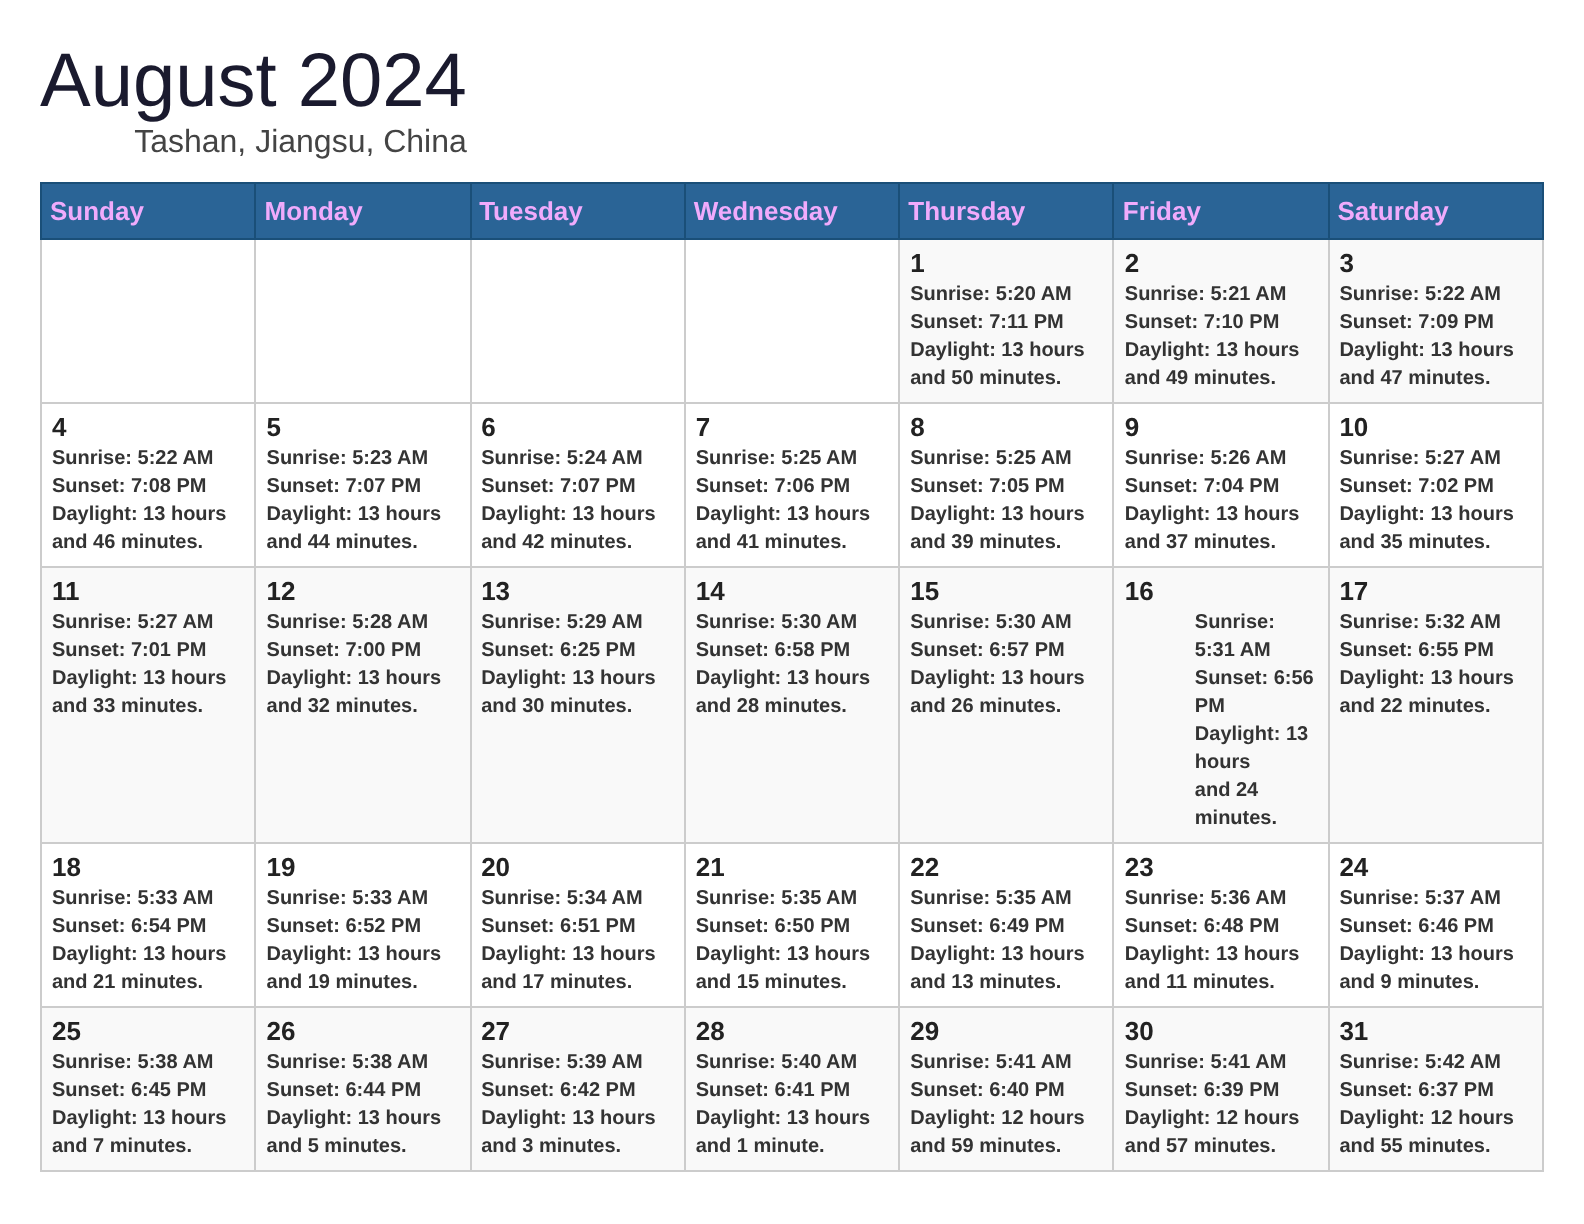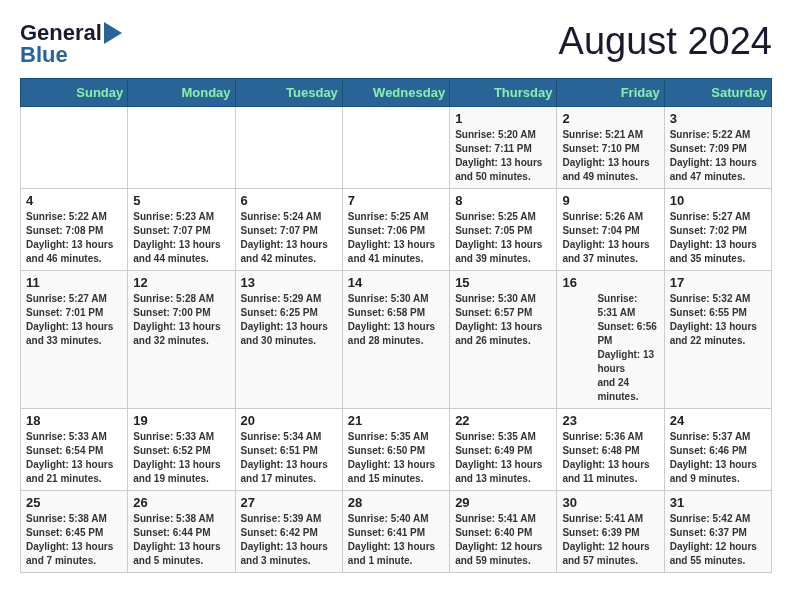--- a/index.html
+++ b/index.html
@@ -33,25 +33,25 @@
       font-size: 16px;
       color: #444;
     }
     table {
       width: 100%;
       border-collapse: collapse;
       table-layout: fixed;
     }
     thead tr th {
       background-color: #2a6496;
-      color: #86efac;
+      color: #f0abfc;
       font-size: 13px;
       font-weight: bold;
       padding: 6px 4px;
-      text-align: right;
+      text-align: left;
       border: 1px solid #1a4f78;
     }
     tbody tr td {
       border: 1px solid #ccc;
       vertical-align: top;
       padding: 4px 5px;
       font-size: 10.5px;
       color: #222;
       height: 80px;
       background: #fff;
@@ -72,31 +72,23 @@
       font-weight: bold;
     }
     .empty-cell {
       background: #fff !important;
     }
   </style>
 </head>
 <body>
 
 <div class="header">
-  <div class="logo">
-    <div style="display:flex;align-items:center;">
-      <span style="font-size:22px;font-weight:bold;color:#1a1a2e;">General</span>
-      <svg width="18" height="22" viewBox="0 0 18 22" style="margin-left:2px;">
-        <polygon points="0,22 18,11 0,0" fill="#2a6496"></polygon>
-      </svg>
-    </div>
-    <span style="font-size:22px;font-weight:bold;color:#2a6496;margin-top:-4px;">Blue</span>
-  </div>
   <div class="title-area">
     <div class="month-title">August 2024</div>
+    <div class="location">Tashan, Jiangsu, China</div>
   </div>
 </div>
 
 <table>
   <thead>
     <tr>
     <th>Sunday</th>
         <th>Monday</th>
         <th>Tuesday</th>
         <th>Wednesday</th>

